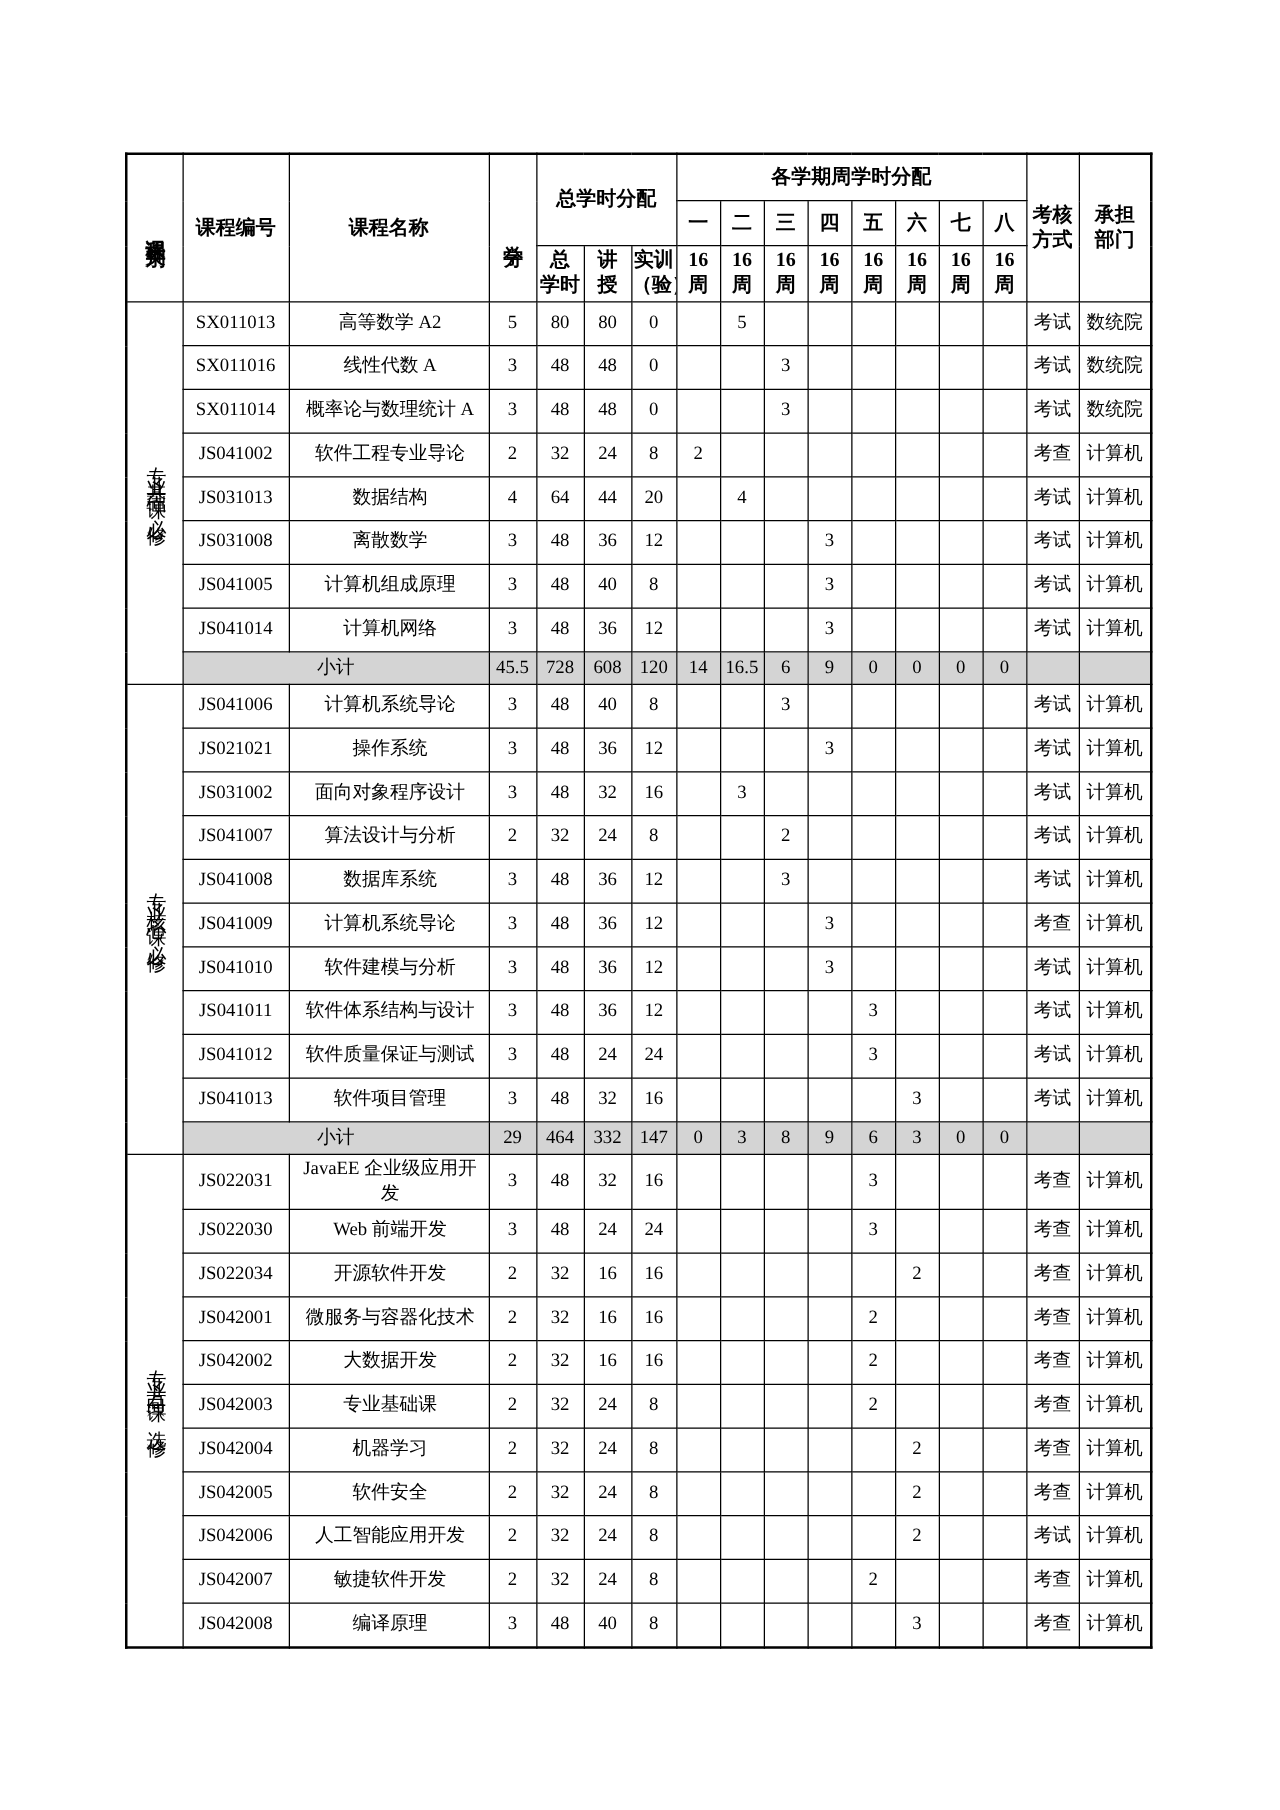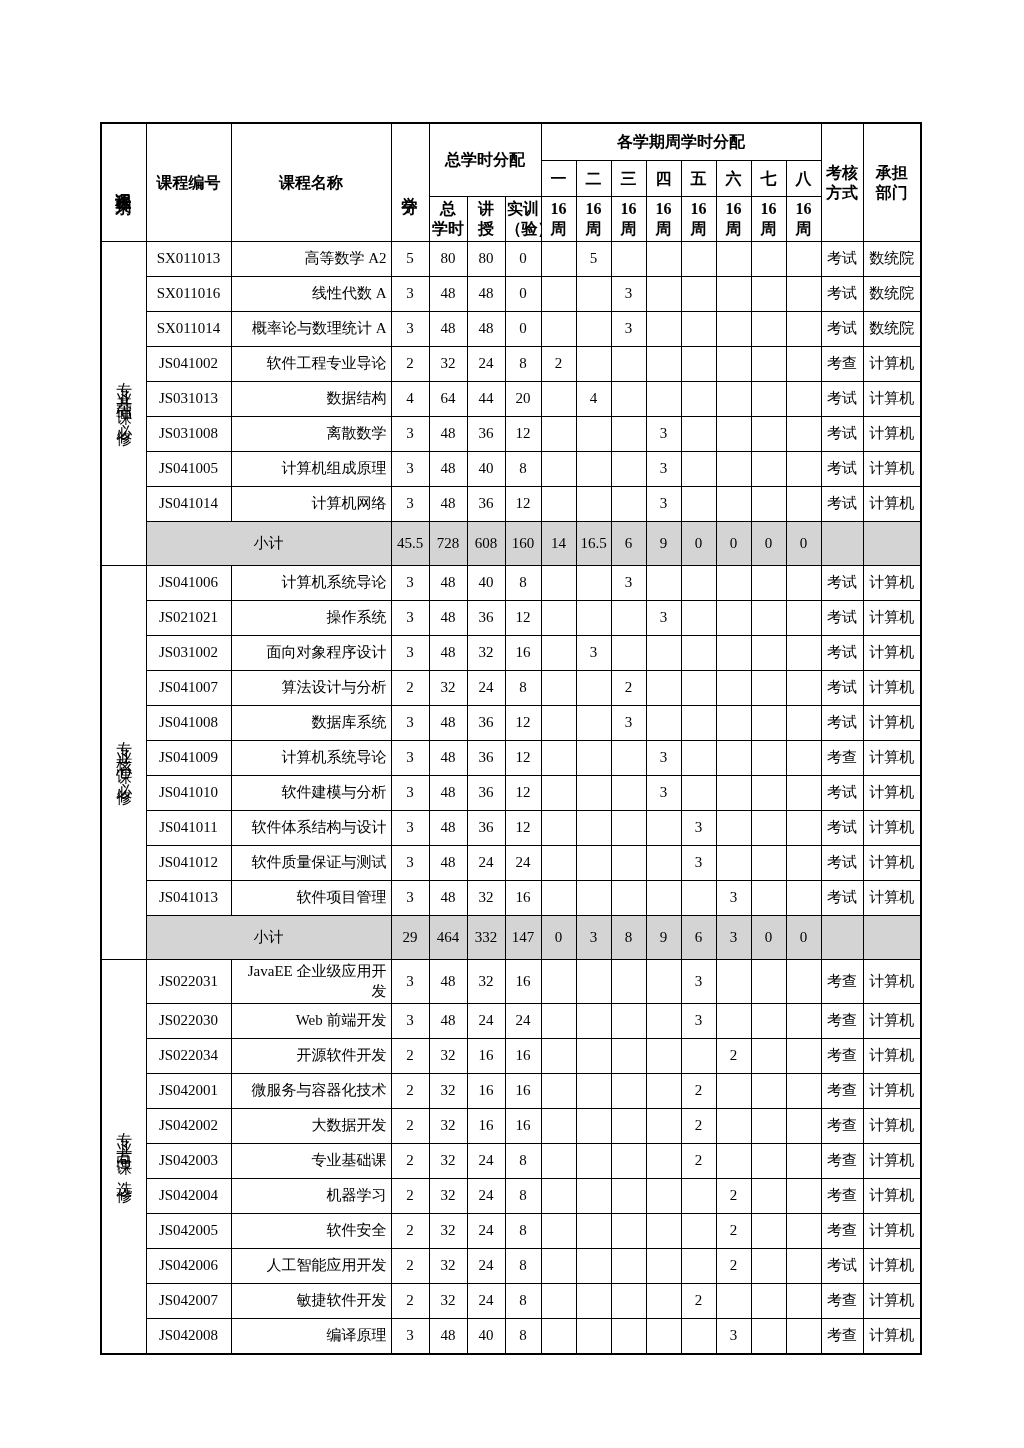--- a/index.html
+++ b/index.html
@@ -20,22 +20,22 @@
   .curriculum td { font-size:15px; line-height:1.3; }
   tr.band-a th { height:36px; }
   tr.band-b th { height:35px; }
   tr.band-c th { height:44px; }
   .sub span { display:block; line-height:1.25; }
   .v { writing-mode:vertical-rl; text-orientation:mixed; display:inline-block; }
   th .v { letter-spacing:2px; }
   td.category { background:#fff; }
   td.category .v { font-size:16px; letter-spacing:7px; font-weight:normal; }
   tr.course { height:35px;margin-left:20px; }
-  tr.course td.name { text-align:right; padding:2px 4px 2px 6px; }
-  tr.subtotal { height:44px; }
+  tr.course td.name { text-align:center; padding:2px 4px 2px 6px; }
+  tr.subtotal { height:26px; }
   tr.subtotal td { background:#d4d4d4; }
   td.subtotal-label { font-size:15px; }
 </style>
 </head>
 <body>
 
 <div class="page">
   <table class="curriculum">
     <colgroup>
       <col style="width:45px">
@@ -274,21 +274,21 @@
           <td></td>
           <td></td>
           <td>考试</td>
           <td>计算机</td>
         </tr>
         <tr class="subtotal">
           <td class="subtotal-label" colspan="2">小计</td>
           <td>45.5</td>
           <td>728</td>
           <td>608</td>
-          <td>160</td>
+          <td>120</td>
           <td>14</td>
           <td>16.5</td>
           <td>6</td>
           <td>9</td>
           <td>0</td>
           <td>0</td>
           <td>0</td>
           <td>0</td>
           <td></td>
           <td></td>

